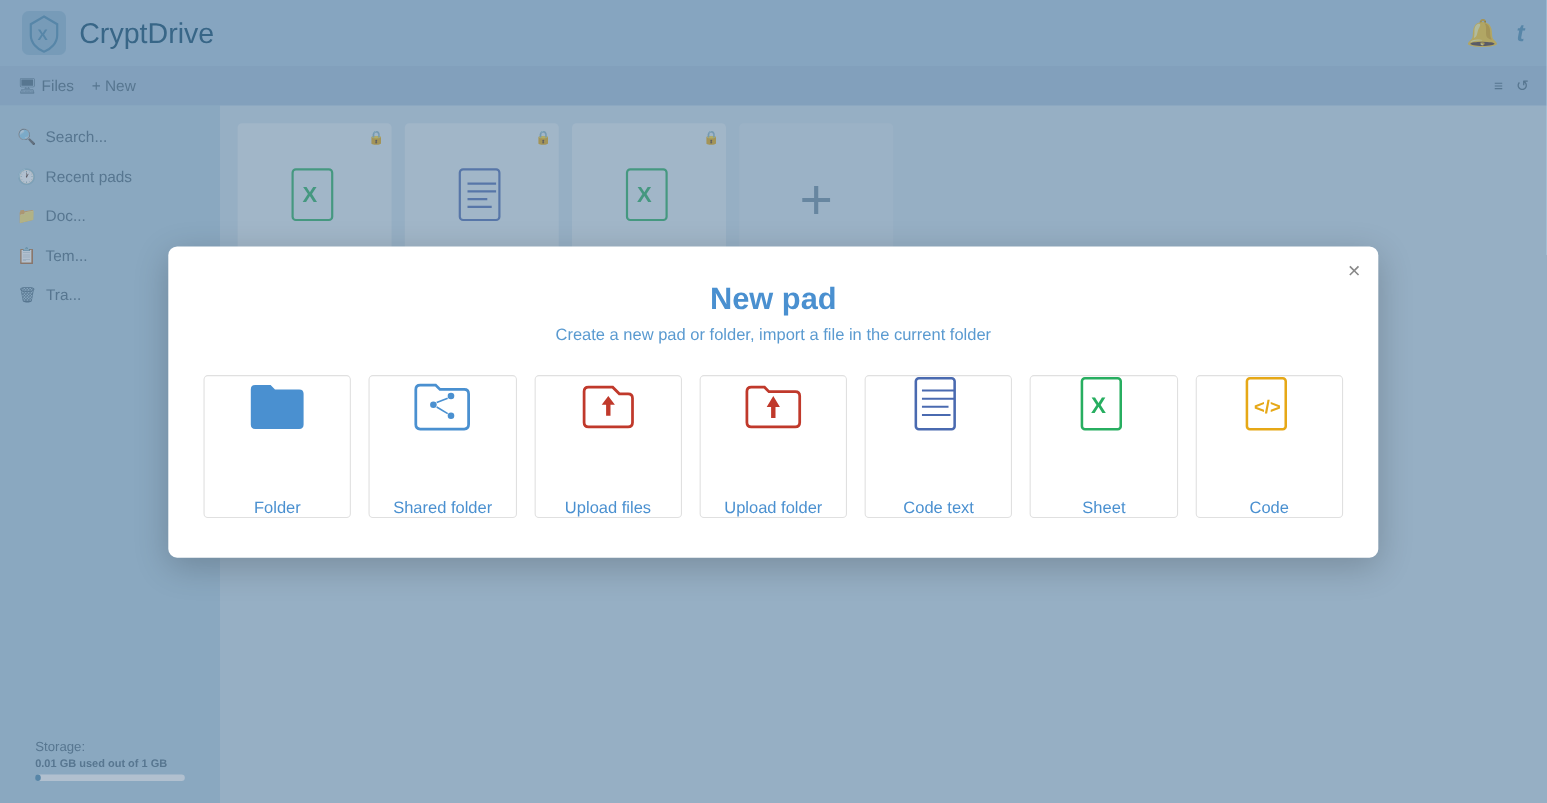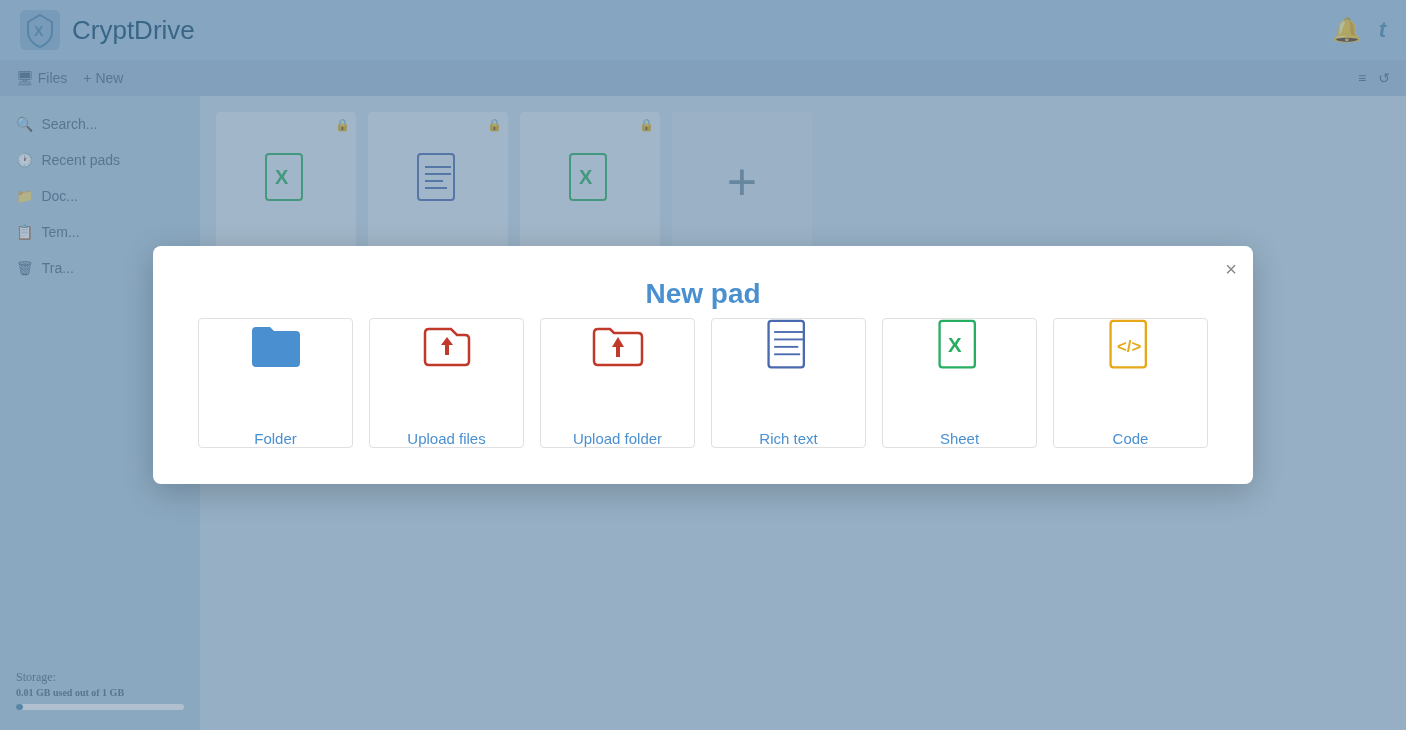--- a/index.html
+++ b/index.html
@@ -75,24 +75,23 @@
       padding: 10px 16px;
       color: #4a6a80;
       font-size: 14px;
       cursor: pointer;
       display: flex;
       align-items: center;
       gap: 8px;
     }
     .sidebar-bottom {
       margin-top: auto;
-      padding: 10px 16px;
+      padding: 10px 32px;
       font-size: 12px;
       color: #4a6a80;
-      font-family: Liberation Serif, serif;
     }
     .storage-bar {
       width: 100%;
       height: 6px;
       background: #fff;
       border-radius: 3px;
       margin-top: 4px;
     }
     .storage-fill {
       width: 4%;
@@ -305,30 +304,43 @@
         <span style="font-size:52px; color:#6a8aa0;">+</span>
       </div>
     </div>
   </div>
 </div>
 
 <div class="overlay">
   <div class="modal">
     <button class="modal-close">×</button>
     <h2 class="modal-title">New pad</h2>
+    <p class="modal-subtitle">Create a new pad or folder, import a file in the current folder</p>
 
     <div class="modal-grid">
 
       <div class="modal-item">
         <svg width="56" height="52" viewBox="0 0 56 52">
           <path d="M4 12 Q4 8 8 8 L22 8 L26 12 L48 12 Q52 12 52 16 L52 44 Q52 48 48 48 L8 48 Q4 48 4 44 Z" fill="#4a90d0"></path>
         </svg>
         <span class="modal-item-label">Folder</span>
       </div>
 
+      <div class="modal-item">
+        <svg width="56" height="52" viewBox="0 0 56 52">
+          <path d="M4 12 Q4 8 8 8 L22 8 L26 12 L48 12 Q52 12 52 16 L52 44 Q52 48 48 48 L8 48 Q4 48 4 44 Z" fill="none" stroke="#4a90d0" stroke-width="2.5"></path>
+
+          <circle cx="20" cy="26" r="3" fill="#4a90d0"></circle>
+          <circle cx="36" cy="18" r="3" fill="#4a90d0"></circle>
+          <circle cx="36" cy="36" r="3" fill="#4a90d0"></circle>
+          <line x1="23" y1="24" x2="33" y2="20" stroke="#4a90d0" stroke-width="1.5"></line>
+          <line x1="23" y1="28" x2="33" y2="34" stroke="#4a90d0" stroke-width="1.5"></line>
+        </svg>
+        <span class="modal-item-label">Shared folder</span>
+      </div>
 
       <div class="modal-item">
         <svg width="56" height="52" viewBox="0 0 56 52">
           <path d="M6 14 Q6 10 10 10 L32 10 L38 16 L46 16 Q50 16 50 20 L50 42 Q50 46 46 46 L10 46 Q6 46 6 42 Z" fill="none" stroke="#c0392b" stroke-width="2.5"></path>
           <polygon points="28,18 22,26 26,26 26,36 30,36 30,26 34,26" fill="#c0392b"></polygon>
         </svg>
         <span class="modal-item-label">Upload files</span>
       </div>
 
       <div class="modal-item">
@@ -340,21 +352,21 @@
       </div>
 
       <div class="modal-item">
         <svg width="52" height="56" viewBox="0 0 52 56">
           <rect x="4" y="2" width="38" height="50" rx="3" fill="none" stroke="#4a6ab0" stroke-width="2.5"></rect>
           <line x1="10" y1="14" x2="42" y2="14" stroke="#4a6ab0" stroke-width="2"></line>
           <line x1="10" y1="22" x2="42" y2="22" stroke="#4a6ab0" stroke-width="2"></line>
           <line x1="10" y1="30" x2="36" y2="30" stroke="#4a6ab0" stroke-width="2"></line>
           <line x1="10" y1="38" x2="38" y2="38" stroke="#4a6ab0" stroke-width="2"></line>
         </svg>
-        <span class="modal-item-label">Rich text</span>
+        <span class="modal-item-label">Code text</span>
       </div>
 
       <div class="modal-item">
         <svg width="52" height="56" viewBox="0 0 52 56">
           <rect x="4" y="2" width="38" height="50" rx="3" fill="none" stroke="#27ae60" stroke-width="2.5"></rect>
           <text x="13" y="36" font-size="22" fill="#27ae60" font-weight="bold">X</text>
         </svg>
         <span class="modal-item-label">Sheet</span>
       </div>
 

